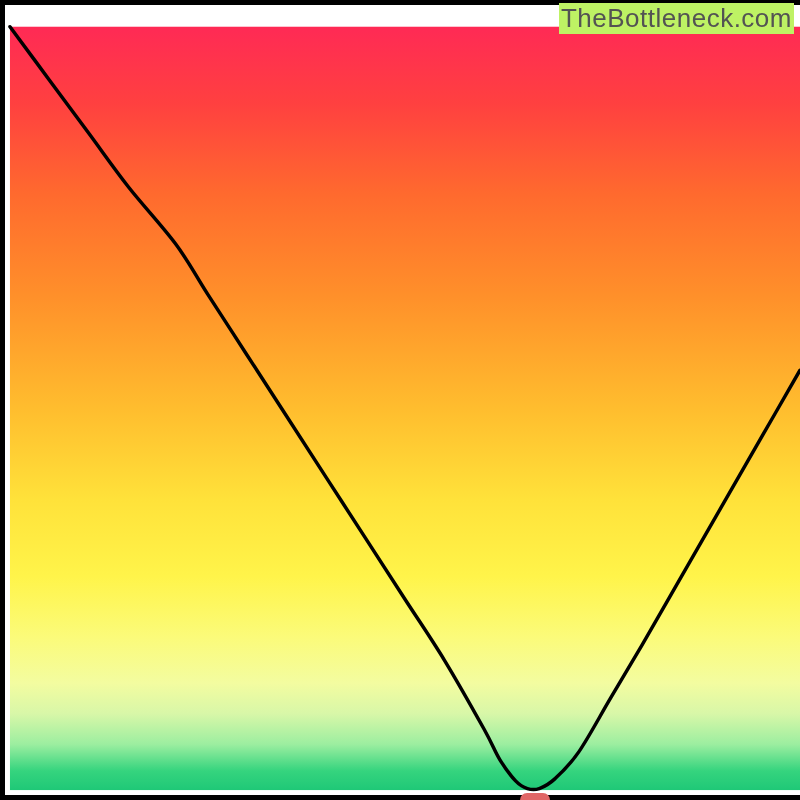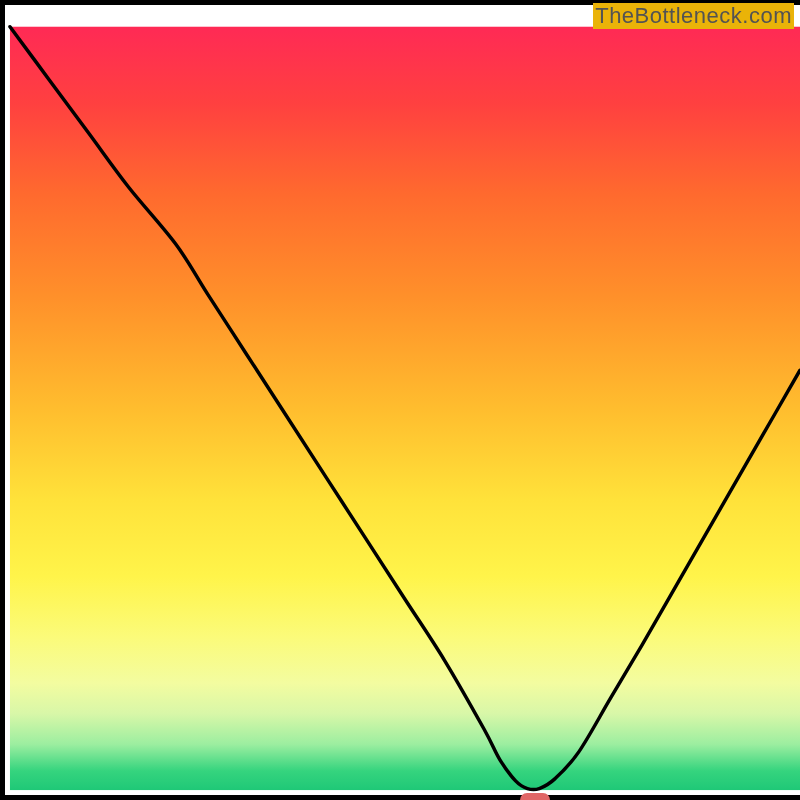--- a/index.html
+++ b/index.html
@@ -17,25 +17,25 @@
     height: 800px;
     box-sizing: border-box;
     border: 5px solid #000;
     border-right: none;
     background: #fff;
   }
   .watermark {
     position: absolute;
     top: -2px;
     right: 6px;
-    font-size: 22px;
+    font-size: 26px;
     font-weight: 500;
     color: #535353;
     letter-spacing: 0.5px;
-    background: #eab308;
+    background: #bef264;
     padding: 0 2px;
     z-index: 5;
   }
   .plot {
     position: absolute;
     left: 0;
     top: 0;
     right: 0;
     bottom: 0;
   }

